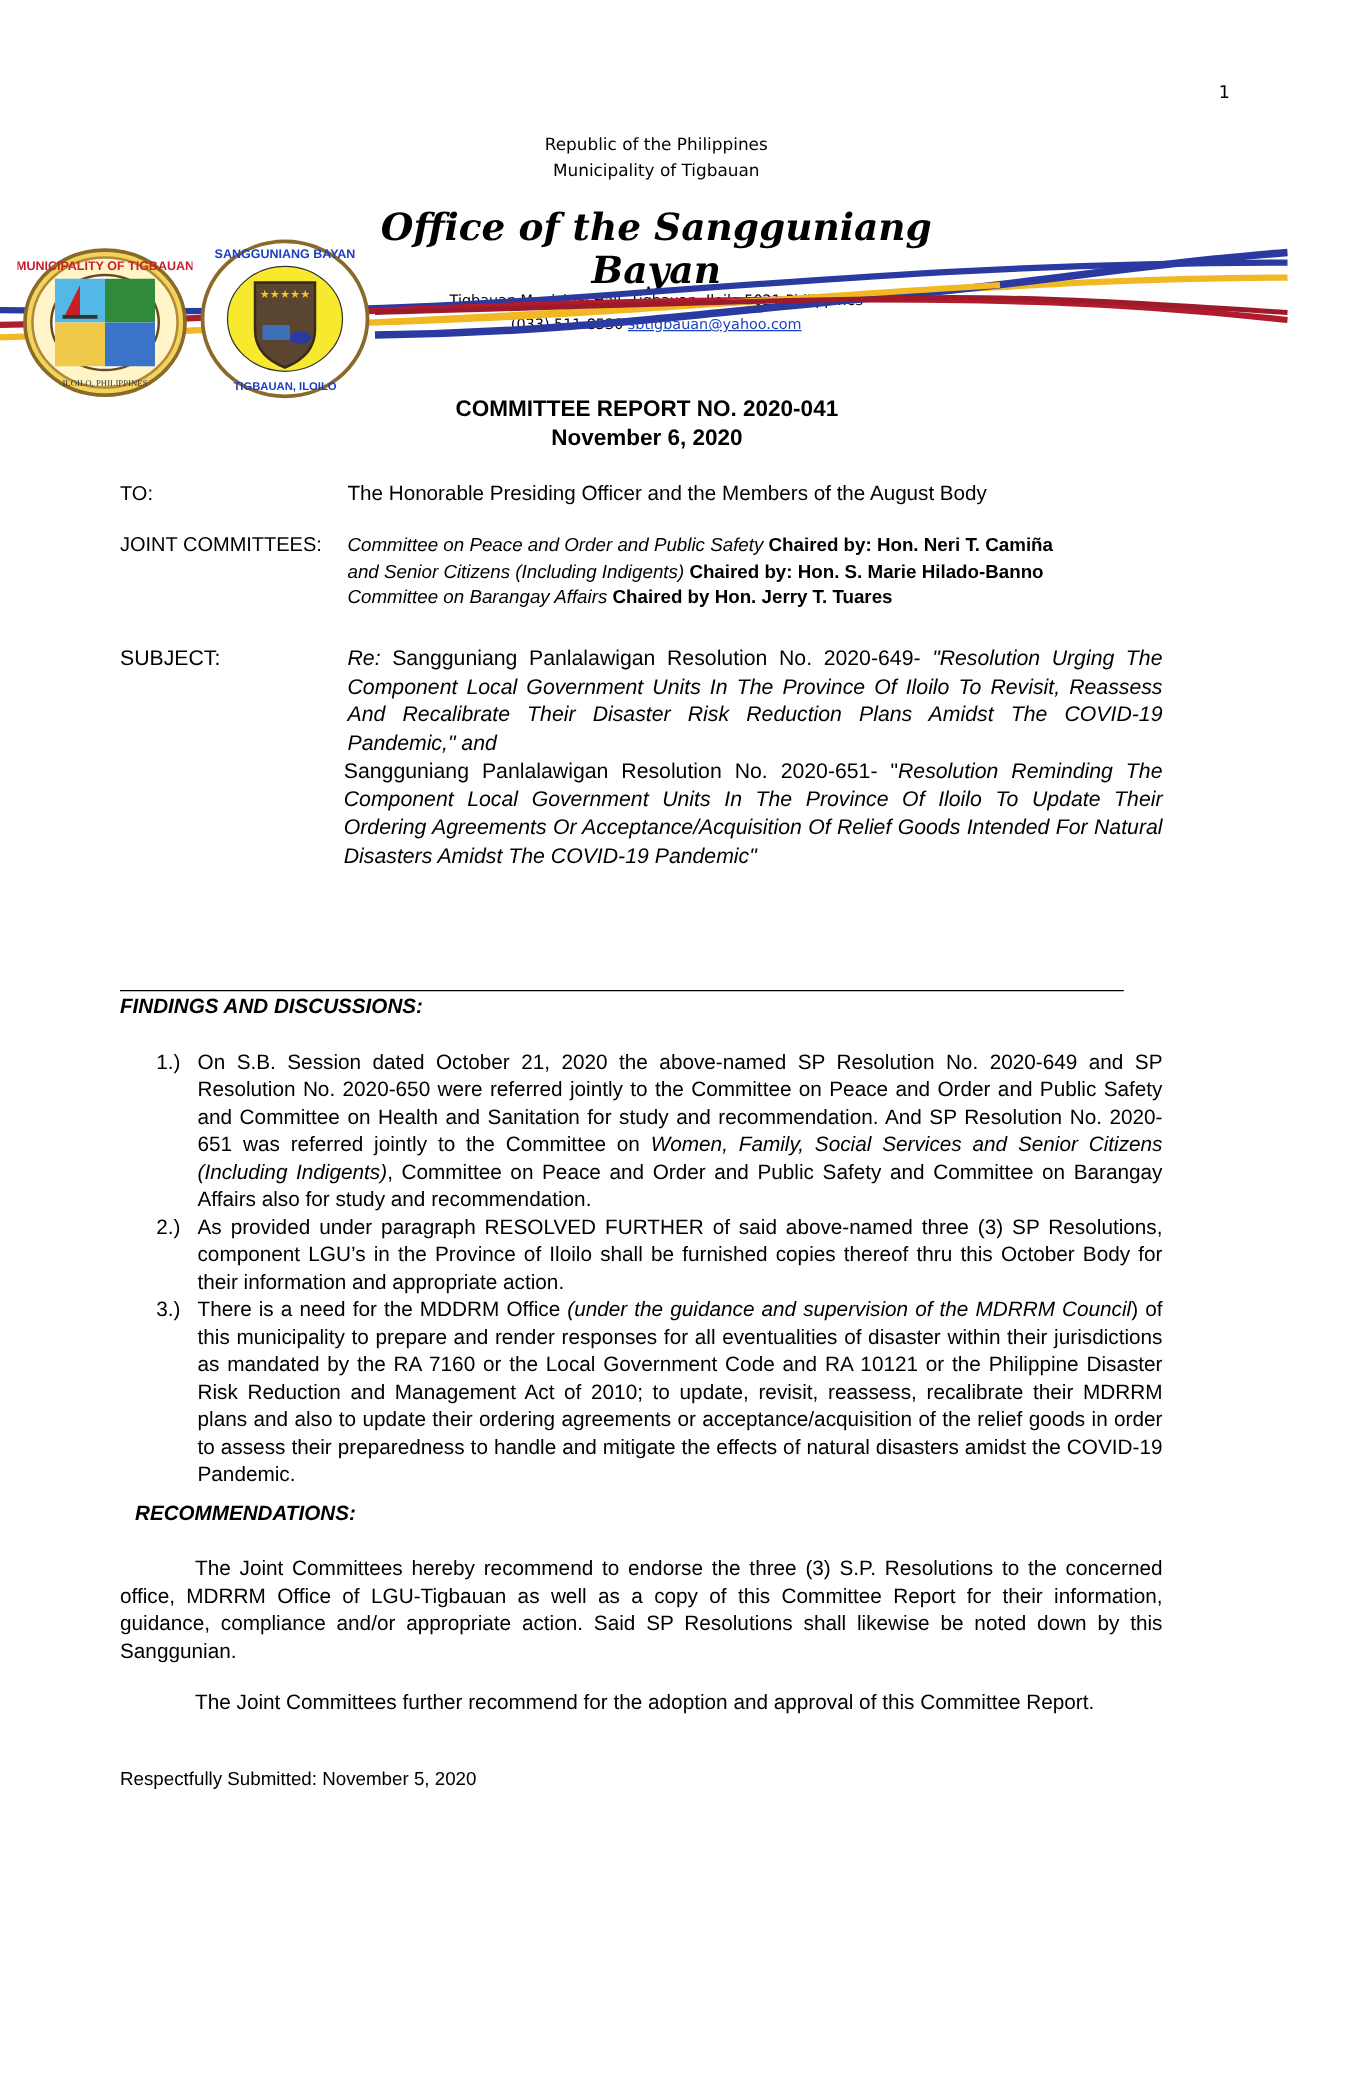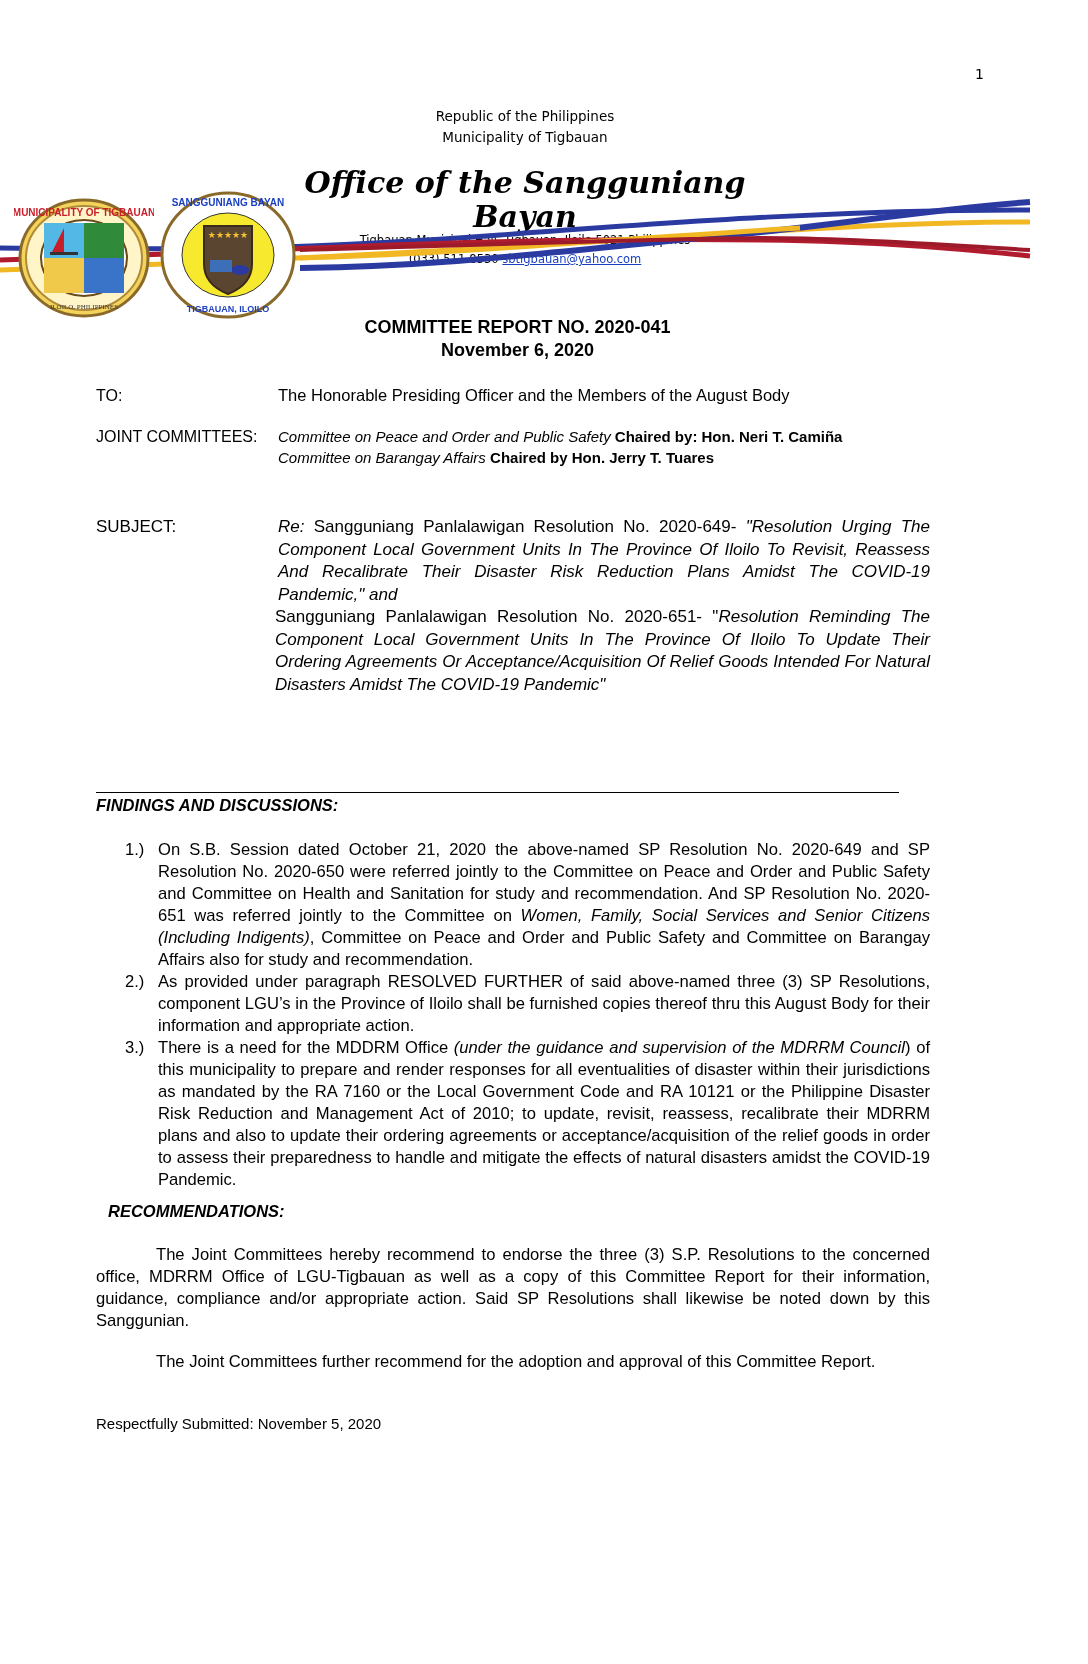--- a/index.html
+++ b/index.html
@@ -82,40 +82,41 @@
 
 <div class="abs title" style="top:316px;">COMMITTEE REPORT NO. 2020-041</div>
 <div class="abs title" style="top:339px;text-align:center;">November 6, 2020</div>
 
 <div class="abs label" style="left:96px; top:387px;">TO:</div>
 <div class="abs txt" style="left:278px; top:385px;">The Honorable Presiding Officer and the Members of the August Body</div>
 
 <div class="abs label" style="left:96px; top:428px;">JOINT COMMITTEES:</div>
 <div class="abs jc" style="left:278px; top:427px; width:660px;">
   <div><i>Committee on Peace and Order and Public Safety </i><b>Chaired by: Hon. Neri T. Camiña</b></div>
+  <div><i>and Senior Citizens (Including Indigents) </i><b>Chaired by: Hon. S. Marie Hilado-Banno</b></div>
   <div><i>Committee on Barangay Affairs </i><b>Chaired by Hon. Jerry T. Tuares</b></div>
 </div>
 
 <div class="abs" style="left:96px; top:517px; font-size:17px;">SUBJECT:</div>
 <div class="abs subj" style="left:278px; top:516px; width:652px;">
   <div class="last"><i>Re:</i><span> Sangguniang Panlalawigan Resolution No. 2020-649- </span><i>"Resolution Urging The Component Local Government Units In The Province Of Iloilo To Revisit, Reassess And Recalibrate Their Disaster Risk Reduction Plans Amidst The COVID-19 Pandemic," and</i></div>
   <div class="last" style="margin-left:-3px;"><span>Sangguniang Panlalawigan Resolution No. 2020-651- "</span><i>Resolution Reminding The Component Local Government Units In The Province Of Iloilo To Update Their Ordering Agreements Or Acceptance/Acquisition Of Relief Goods Intended For Natural Disasters Amidst The COVID-19 Pandemic"</i></div>
 </div>
 
 <div class="abs" style="left:96px; top:792px; width:803px; border-top:1px solid #000;"></div>
 
 <div class="abs heading" style="left:96px; top:796px;">FINDINGS AND DISCUSSIONS:</div>
 <div class="abs list" style="top:839px;">
   <div class="item">
     <div class="num">1.)</div>
     <div class="body body-p"><span>On S.B. Session dated October 21, 2020 the above-named SP Resolution No. 2020-649 and SP Resolution No. 2020-650 were referred jointly to the Committee on Peace and Order and Public Safety and Committee on Health and Sanitation for study and recommendation.  And SP Resolution No. 2020-651 was referred jointly to the Committee on </span><i>Women, Family, Social Services and Senior Citizens (Including Indigents)</i><span>, Committee on Peace and Order and Public Safety and Committee on Barangay Affairs also for study and recommendation.</span></div>
   </div>
   <div class="item">
     <div class="num">2.)</div>
-    <div class="body body-p"><span>As provided under paragraph RESOLVED FURTHER of said above-named three (3) SP Resolutions, component LGU’s in the Province of Iloilo shall be furnished copies thereof thru this August Body for their information and appropriate action.</span></div>
+    <div class="body body-p"><span>As provided under paragraph RESOLVED FURTHER of said above-named three (3) SP Resolutions, component LGU’s in the Province of Iloilo shall be furnished copies thereof thru this October Body for their information and appropriate action.</span></div>
   </div>
   <div class="item">
     <div class="num">3.)</div>
     <div class="body body-p"><span>There is a need for the MDDRM Office </span><i>(under the guidance and supervision of the MDRRM Council</i><span>) of this municipality to prepare and render responses for all eventualities of disaster within their jurisdictions as mandated by the RA 7160 or the Local Government Code and RA 10121 or the Philippine Disaster Risk Reduction and Management Act of 2010; to update, revisit, reassess, recalibrate their MDRRM plans and also to update their ordering agreements or acceptance/acquisition of the relief goods in order to assess their preparedness to handle and mitigate the effects of natural disasters amidst the COVID-19 Pandemic.</span></div>
   </div>
 </div>
 
 <div class="abs heading" style="left:96px; top:1202px;margin-left:12px;">RECOMMENDATIONS:</div>
 <div class="abs body-p" style="left:96px; top:1244px; width:834px; text-indent:60px;">The Joint Committees hereby recommend to endorse the three (3) S.P. Resolutions to the concerned office, MDRRM Office of LGU-Tigbauan as well as a copy of this Committee Report for their information, guidance, compliance and/or appropriate action.  Said SP Resolutions shall likewise be noted down by this Sanggunian.</div>
 <div class="abs body-p" style="left:96px; top:1351px; width:834px; text-indent:60px;">The Joint Committees further recommend for the adoption and approval of this Committee Report.</div>

